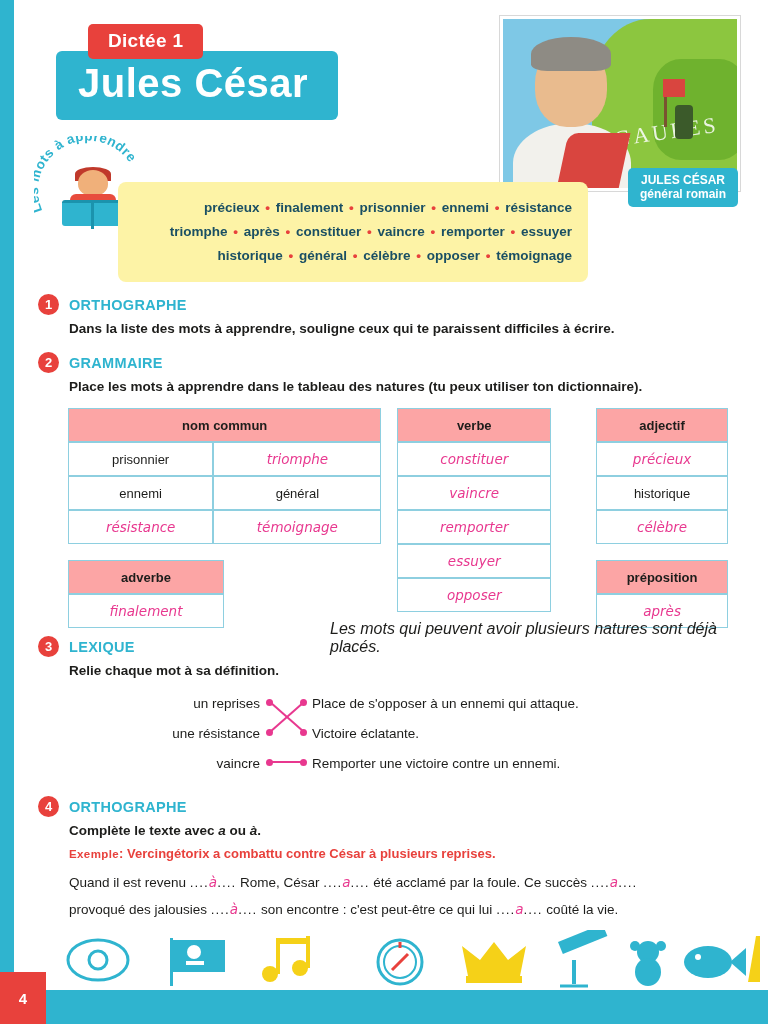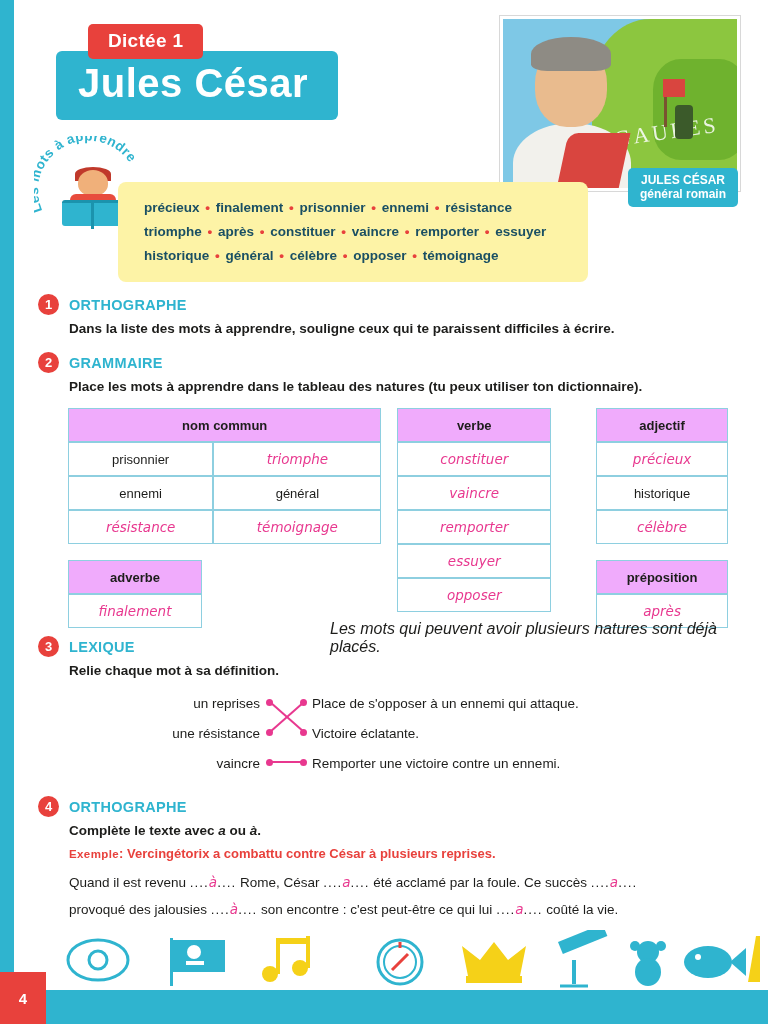--- a/index.html
+++ b/index.html
@@ -186,20 +186,21 @@
     position: absolute;
     left: 118px; top: 182px;
     width: 470px;
     background: #fdf3a6;
     border-radius: 8px;
     padding: 14px 16px 14px 26px;
     color: #1a4f63;
     font-weight: bold;
     font-size: 13.5px;
     line-height: 24px;
+    text-align: right;
   }
   .words-box .sep { color: #e8413c; font-weight: bold; padding: 0 2px; }
   
   .ex {
     position: absolute;
     left: 38px;
     width: 700px;
   }
   .ex-head {
     display: flex;
@@ -245,21 +246,21 @@
   .cell {
     border: 1.5px solid #8ecfe0;
     height: 34px;
     text-align: center;
     font-size: 13px;
     color: #1d1d1b;
     background: #ffffff;
     vertical-align: middle;
   }
   .cell.head {
-    background: #f0abfc;
+    background: #fca5a5;
     font-weight: bold;
     color: #1d1d1b;
     margin-left: 47px;
   }
   .hand {
     color: #e8388f;
     font-family: "DejaVu Sans", sans-serif;
     font-style: italic;
     font-size: 13.5px;
   }
@@ -427,21 +428,21 @@
               <td class="cell">ennemi</td>
               <td class="cell">général</td>
             </tr>
             <tr>
               <td class="cell"><span class="hand">résistance</span></td>
               <td class="cell"><span class="hand">témoignage</span></td>
             </tr>
           </tbody>
       </table>
       <div style="height:16px"></div>
-      <table class="tbl" style="width:134px">
+      <table class="tbl" style="width:156px">
         <tbody id="tbl-adv">
             <tr>
               <td class="cell head" colspan="1">adverbe</td>
             </tr>
             <tr>
               <td class="cell"><span class="hand">finalement</span></td>
             </tr>
           </tbody>
       </table>
     </div>

